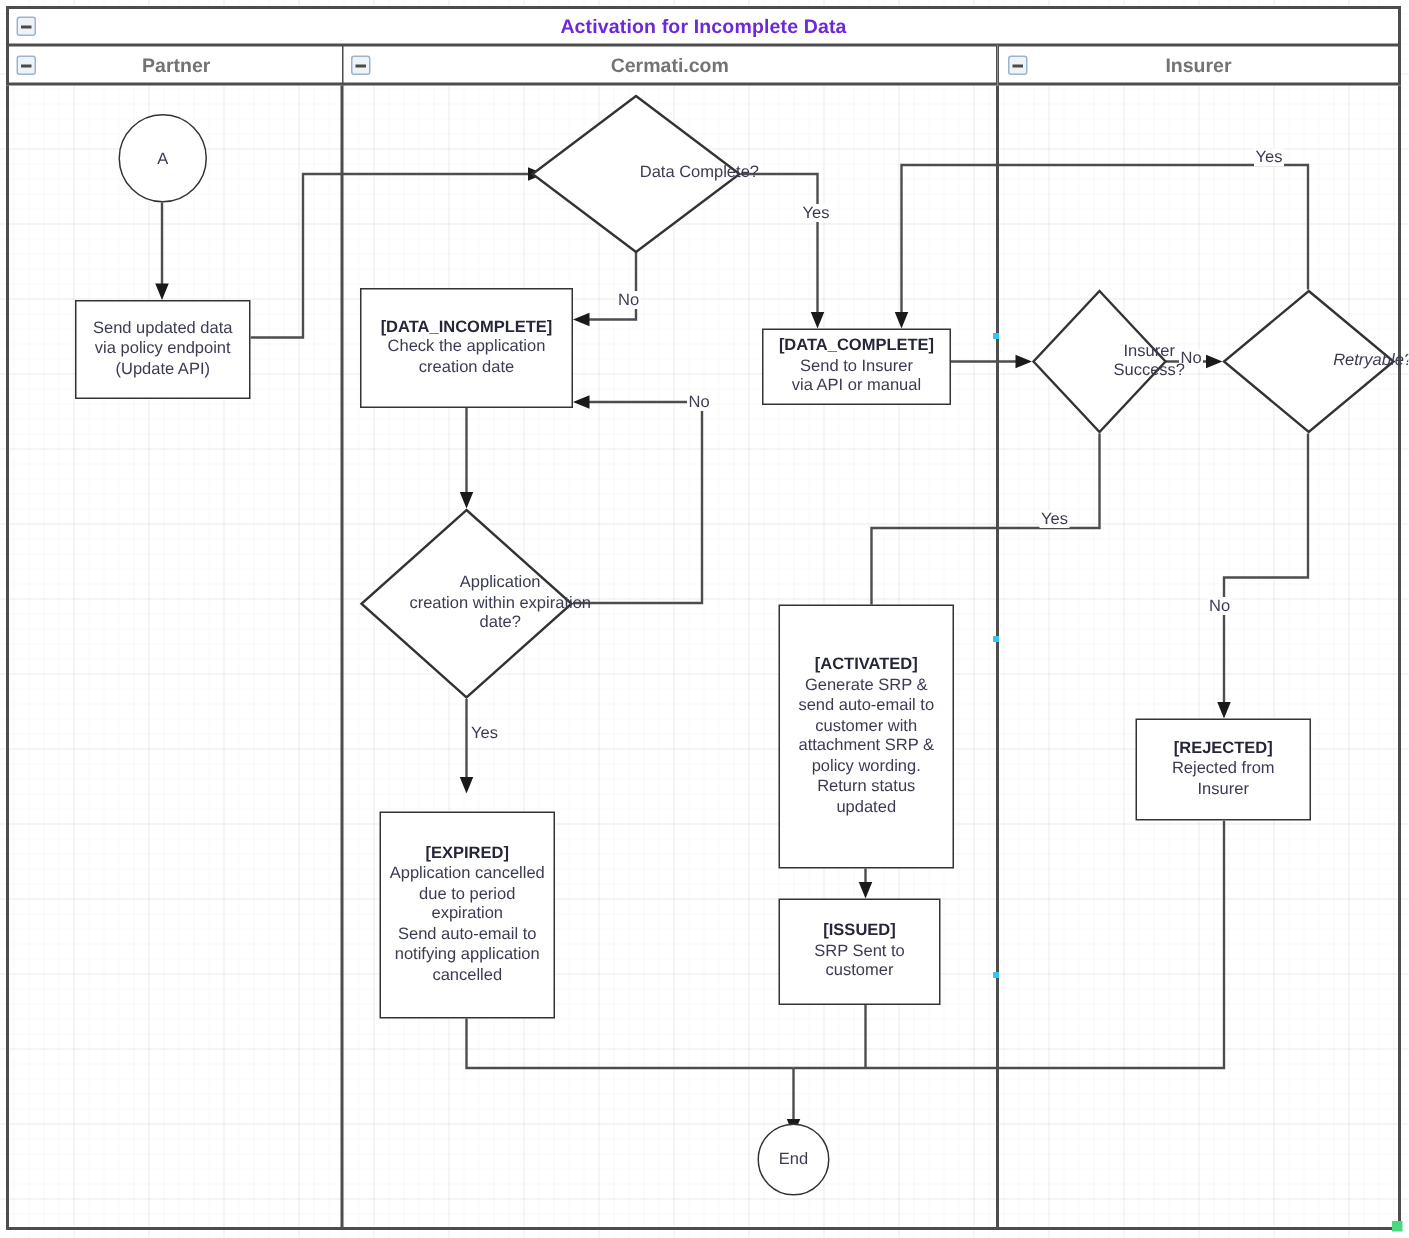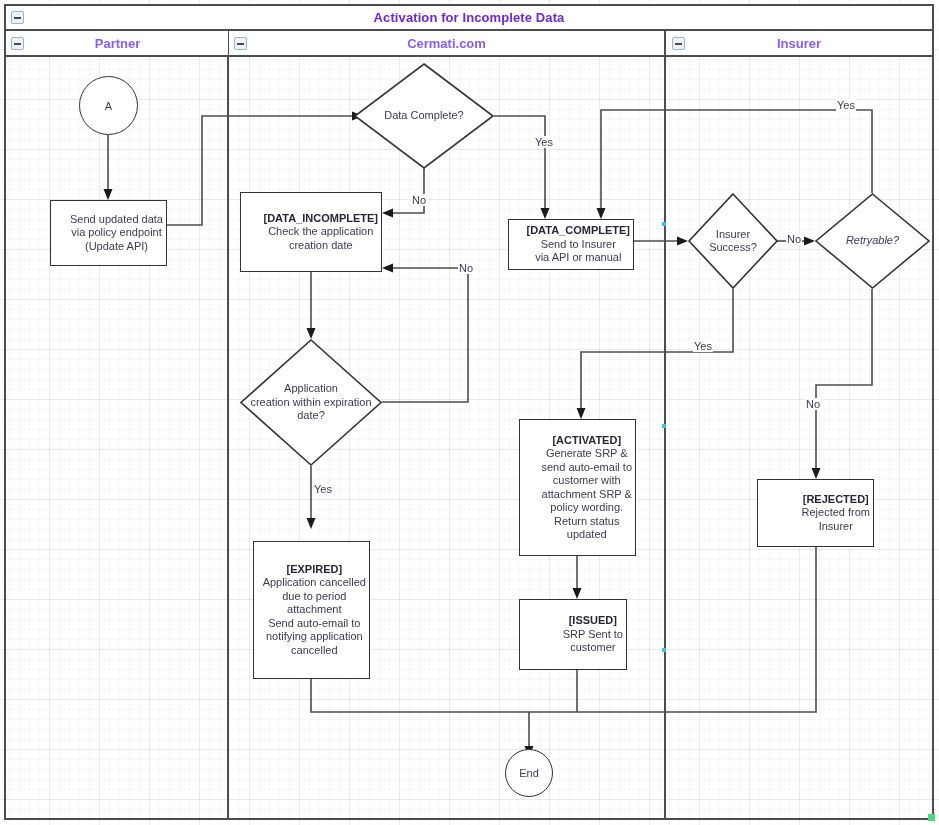--- a/index.html
+++ b/index.html
@@ -30,53 +30,53 @@
     background:#ffffff;
     display:flex;align-items:center;justify-content:center;
     font-size:13px;font-weight:bold;color:#6d28d9;letter-spacing:.1px;
   }
   .lane-head{
     position:absolute;top:30px;height:27px;
     box-sizing:border-box;
     border-top:1px solid #4d4d4d;border-bottom:2px solid #4d4d4d;
     background:#ffffff;
     display:flex;align-items:center;justify-content:center;
-    font-size:13px;font-weight:bold;color:#8b5cf6;
+    font-size:13px;font-weight:bold;color:#737373;
   }
   .lane-div{
     position:absolute;top:30px;width:2px;background:#4d4d4d;height:790px;
   }
   .collapse{
     position:absolute;width:13px;height:13px;box-sizing:border-box;
     border:1px solid #9bb4cc;background:#eef3f8;border-radius:2px;
     display:flex;align-items:center;justify-content:center;
   }
   .collapse i{display:block;width:7px;height:2px;background:#4a4a4a;}
 
   
   .node{
     position:absolute;box-sizing:border-box;
     background:#ffffff;border:1.6px solid #333333;
-    display:flex;align-items:center;justify-content:flex-end;
+    display:flex;align-items:center;justify-content:center;
     text-align:center;
     font-size:11px;line-height:13.5px;color:#3b3b52;
     padding:2px 3px;
   }
   .node .ttl{font-weight:bold;color:#262639;display:block;}
   .circle{
     position:absolute;box-sizing:border-box;
     background:#ffffff;border:1.6px solid #333333;border-radius:50%;
     display:flex;align-items:center;justify-content:center;
     font-size:11px;color:#3b3b52;
   }
   .dia-wrap{position:absolute;}
   .dia-wrap svg{position:absolute;left:0;top:0;overflow:visible;}
   .dia-txt{
-    position:absolute;left:0;top:0;width:100%;height:100%;
-    display:flex;align-items:center;justify-content:center;
+    position:absolute;left:12px;top:0;width:100%;height:100%;
+    display:flex;align-items:center;justify-content:flex-end;
     text-align:center;font-size:11px;line-height:13.5px;color:#3b3b52;
     pointer-events:none;
   }
 
   
   #edges{position:absolute;left:0;top:0;width:939px;height:825px;}
   #edges path,#edges line{fill:none;stroke:#4d4d4d;stroke-width:1.6px;}
   #edges polygon{fill:#1a1a1a;stroke:none;}
   .elabel{
     position:absolute;font-size:11px;color:#3b3b52;background:#ffffff;
@@ -232,28 +232,28 @@
         <span>date?</span>
       </span>
     </div>
   </div>
 
   <div class="node" style="left:253px;top:529px;width:117px;height:138px;margin-top:12px;">
     <span>
       <span class="ttl">[EXPIRED]</span>
       <span>Application cancelled</span><br>
       <span>due to period</span><br>
-      <span>attachment</span><br>
+      <span>expiration</span><br>
       <span>Send auto-email to</span><br>
       <span>notifying application</span><br>
       <span>cancelled</span>
     </span>
   </div>
 
-  <div class="node" style="left:519px;top:419px;width:117px;height:137px;">
+  <div class="node" style="left:519px;top:403px;width:117px;height:176px;">
     <span>
       <span class="ttl">[ACTIVATED]</span>
       <span>Generate SRP  &amp;</span><br>
       <span>send auto-email to</span><br>
       <span>customer with</span><br>
       <span>attachment SRP &amp;</span><br>
       <span>policy wording.</span><br>
       <span>Return status</span><br>
       <span>updated</span>
     </span>

